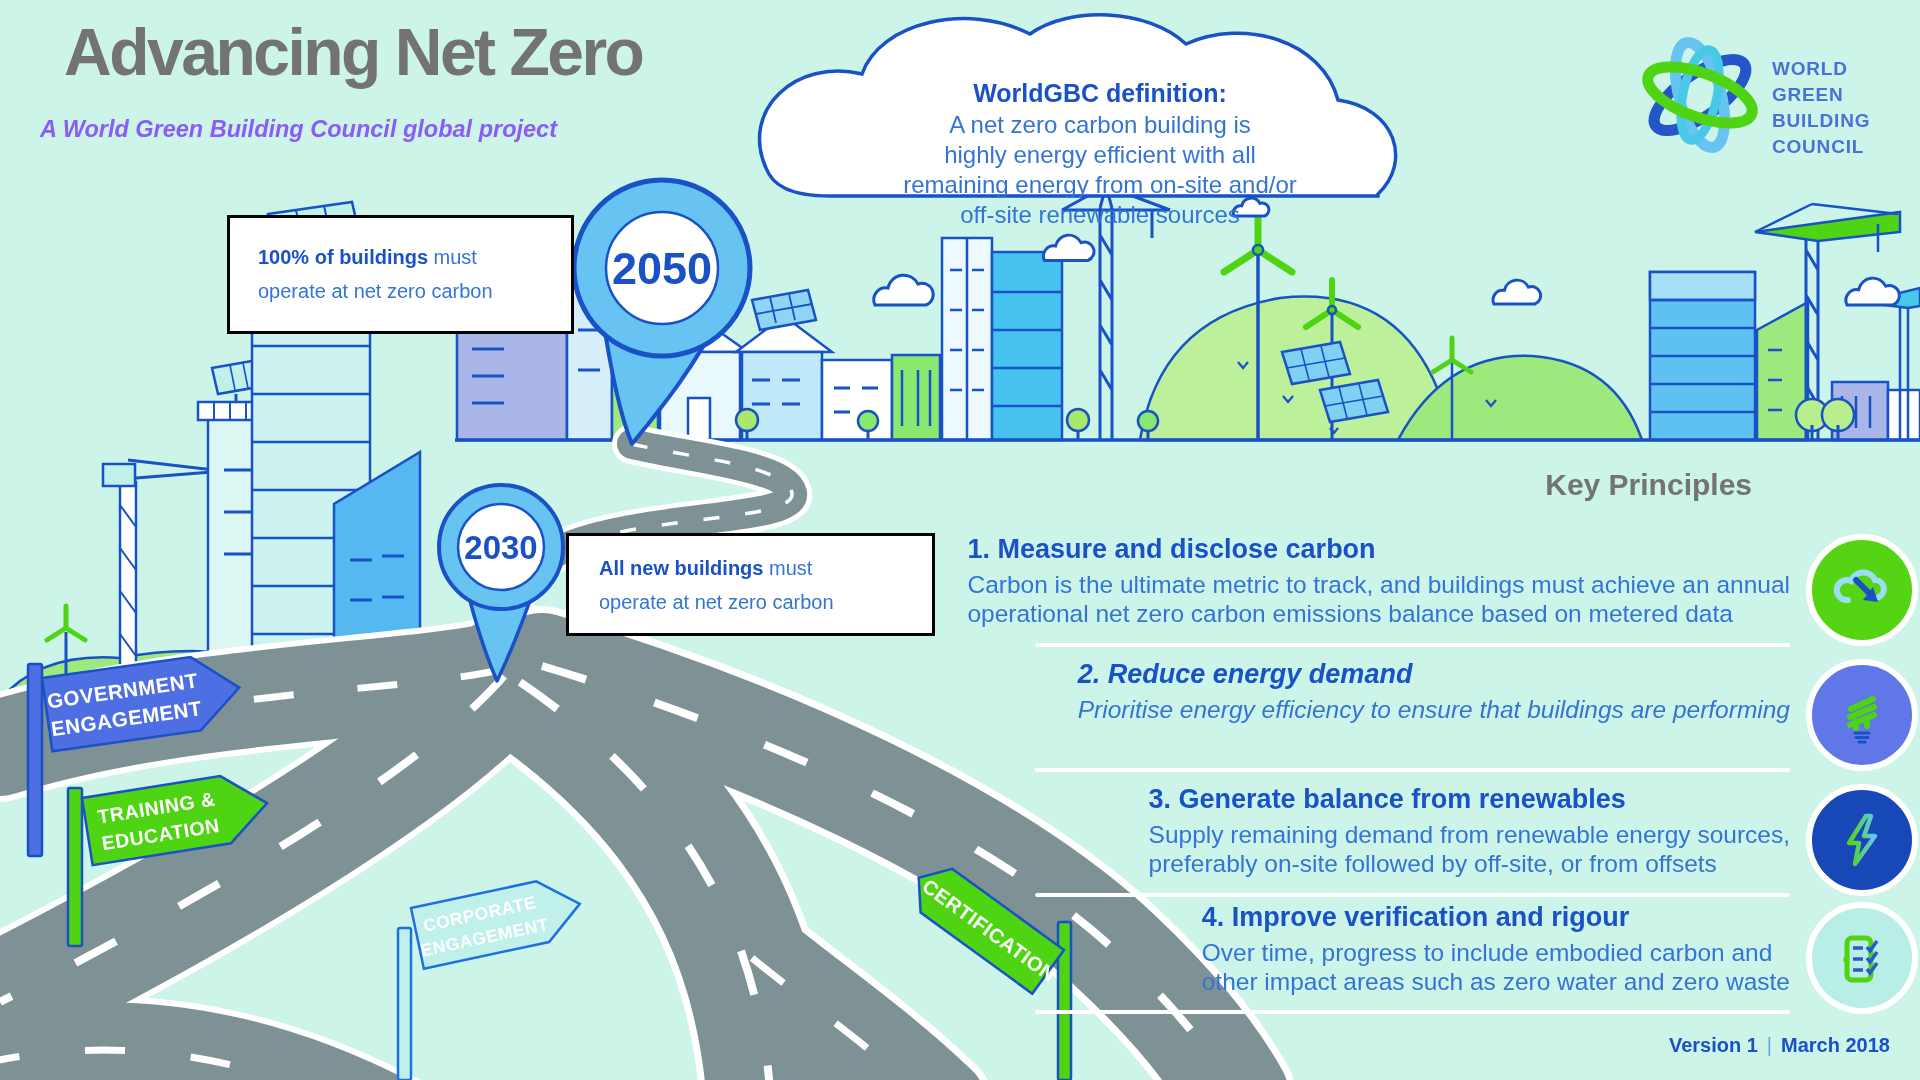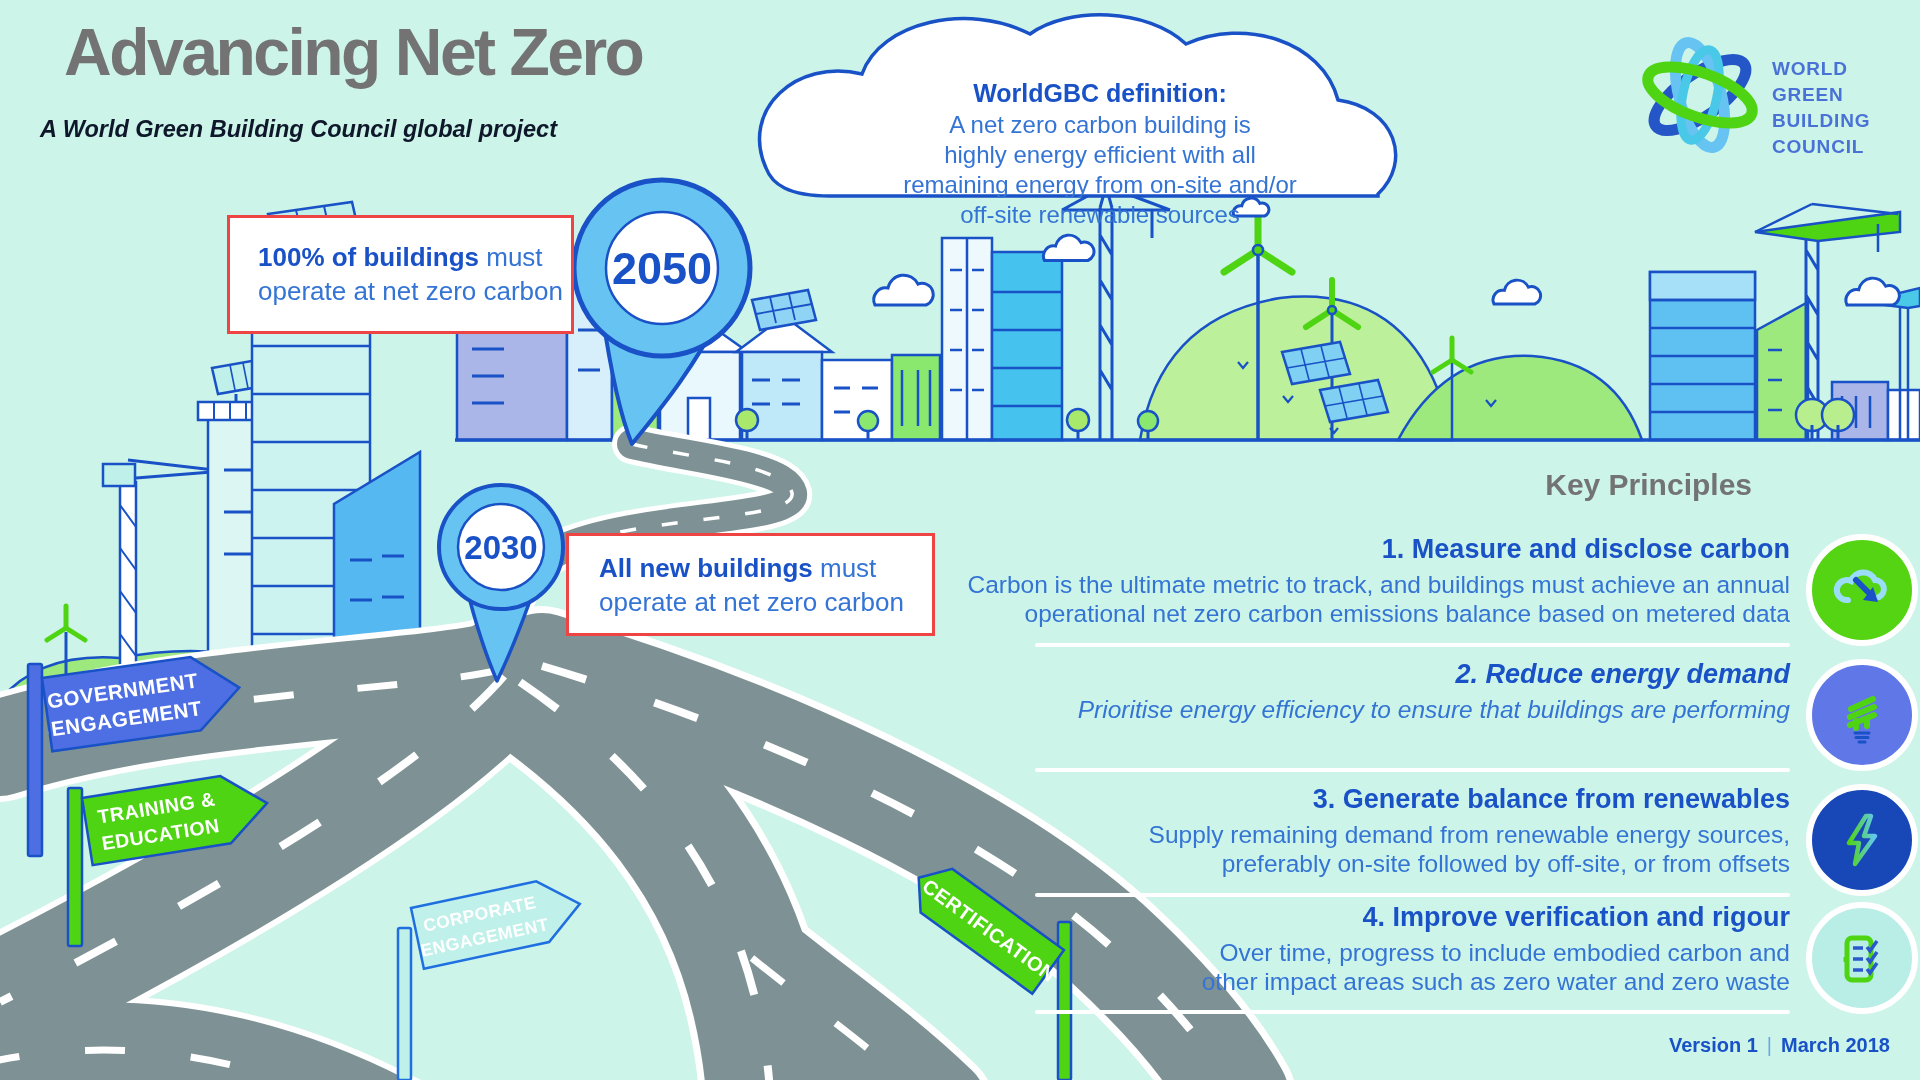--- a/index.html
+++ b/index.html
@@ -2,29 +2,29 @@
 <html><head>
 <meta charset="utf-8">
 <style>
   html,body{margin:0;padding:0;}
   body{width:1920px;height:1080px;overflow:hidden;background:#ccf4e9;
        font-family:"Liberation Sans", sans-serif;}
   .stage{position:absolute;left:0;top:0;width:1920px;height:1080px;background:#ccf4e9;}
   svg text{font-family:"Liberation Sans", sans-serif;}
   .abs{position:absolute;}
   .title{left:36px;top:14px;font-size:66px;font-weight:bold;color:#737373;letter-spacing:-2.5px;margin-left:28px;}
-  .subtitle{left:40px;top:116px;font-size:23.5px;font-style:italic;color:#0f172a;font-weight:bold;}
+  .subtitle{left:40px;top:116px;font-size:23.5px;font-style:italic;color:#8b5cf6;font-weight:bold;}
   .cloud-text{left:820px;top:48px;width:560px;text-align:center;color:#3474d4;font-size:24px;line-height:30px;}
   .cloud-text .cloud-head{font-size:25px;font-weight:bold;color:#1951c6;margin-bottom:2px;margin-top:30px;}
-  .callout{background:#fff;border:3px solid #ef4444;color:#3474d4;font-size:26px;line-height:34px;box-sizing:border-box;}
+  .callout{background:#fff;border:3px solid #000000;color:#3474d4;font-size:20px;line-height:34px;box-sizing:border-box;}
   .callout b{color:#1951c6;}
   .callout1{left:227px;top:215px;width:347px;height:119px;padding:22px 0 0 28px;}
   .callout2{left:566px;top:533px;width:369px;height:103px;padding:15px 0 12px 30px;}
   .kp-head{right:168px;top:468px;font-size:30px;font-weight:bold;color:#737373;}
-  .p-row{right:130px;text-align:right;}
+  .p-row{right:130px;}
   .p-title{font-size:27px;font-weight:bold;color:#1951c6;margin-bottom:5px;}
   .p-line{font-size:24.5px;color:#3474d4;line-height:29px;}
   .sep{right:130px;width:755px;height:4px;background:#fff;border-radius:2px;}
   .icon-wrap{width:114px;height:114px;}
   .logo-text{left:1772px;top:56px;font-size:19px;font-weight:bold;color:#4a71d6;letter-spacing:0.8px;line-height:26px;}
   .footer{right:30px;top:1034px;font-size:20px;font-weight:bold;color:#1951c6;}
   .footer .bar{color:#67a8e8;font-weight:normal;padding:0 9px;}
 </style>
 </head>
 <body>

